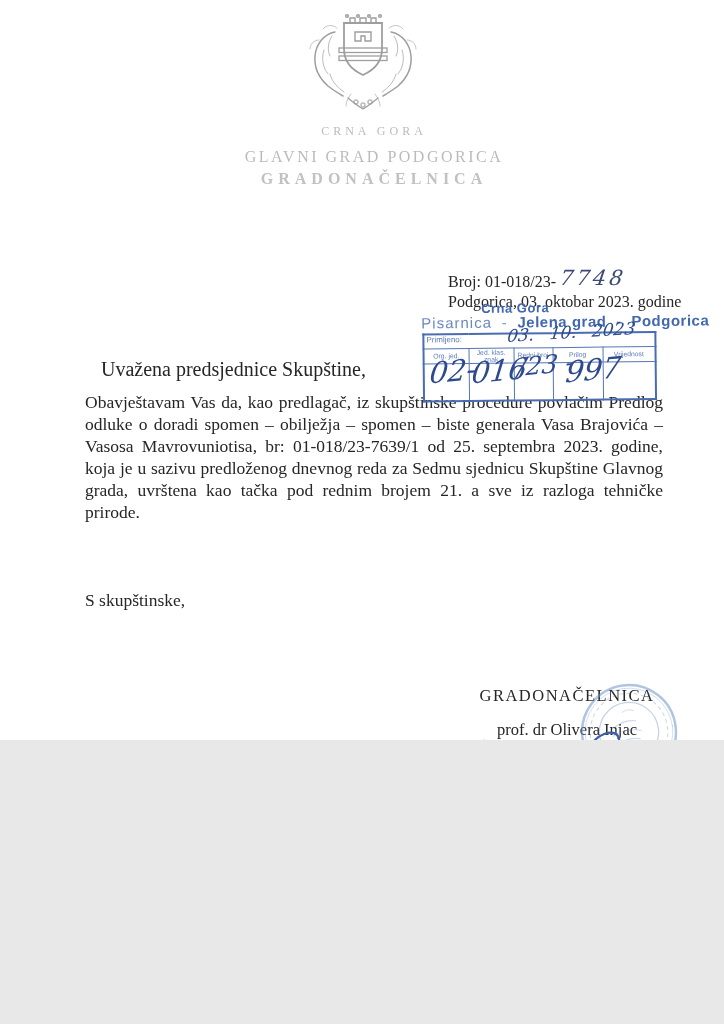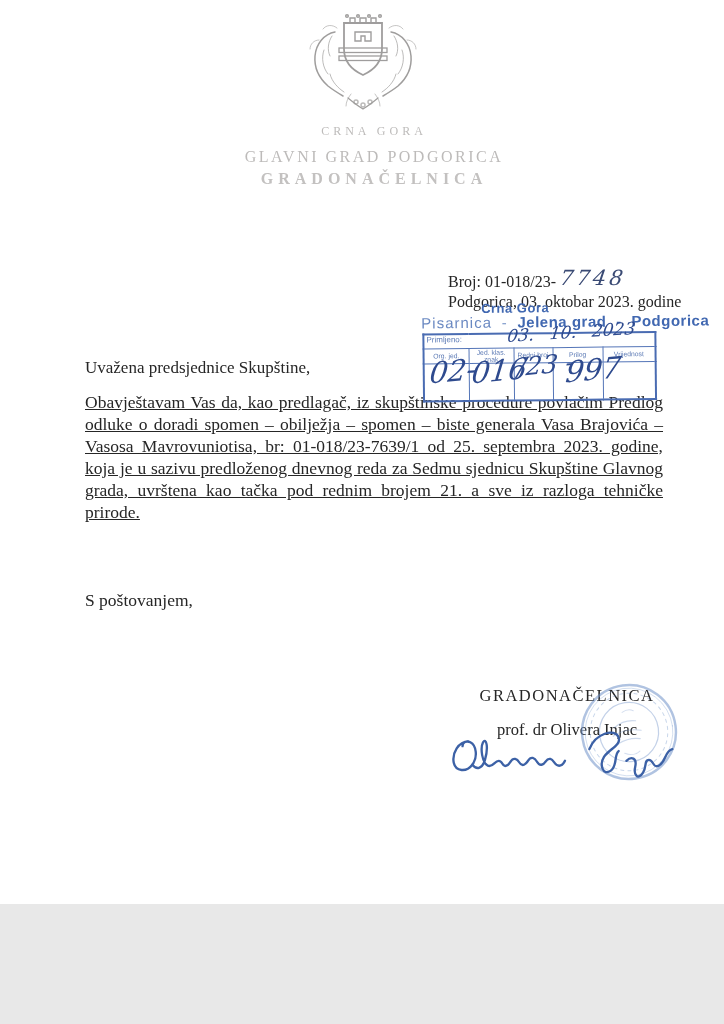--- a/index.html
+++ b/index.html
@@ -1,19 +1,19 @@
 <!DOCTYPE html>
 <html><head>
 <meta charset="utf-8">
 <style>
   * { margin: 0; padding: 0; box-sizing: border-box; }
   html, body { background: #e8e8e8; }
   .page {
     position: relative;
-    width: 724px; height: 904px;
+    width: 724px; height: 740px;
     margin: 0 auto;
     background: #ffffff;
     overflow: hidden;
     font-family: "Liberation Serif", serif;
     color: #262626;
   }
   
   .arms { position: absolute; left: 288px; top: 10px; width: 150px; height: 104px; }
   .letterhead { position: absolute; left: 62px; top: 124px; width: 624px; text-align: center;
                 color: #bdbbba; font-family: "Liberation Serif", serif; }
@@ -41,24 +41,24 @@
   .stamp-table td { border: 1.4px solid #5576b8; color: #5c7ab5; }
   .row-received td { font-size: 8px; height: 14px; padding-left: 2px; vertical-align: top; }
   .row-heads td { font-size: 6.8px; height: 12px; text-align: center; vertical-align: middle; padding: 0 1px; }
   .row-vals td { height: 38px; }
   .c0 { width: 45px; } .c1 { width: 45px; } .c2 { width: 39px; } .c3 { width: 50px; } .c4 { width: 53px; }
   .stamp-hw { position: absolute; color: #2e4a8e; font-family: "DejaVu Serif", serif; font-style: italic; }
   .hw-date { left: 86px; top: 22px; font-size: 17px; word-spacing: 10px; transform: rotate(-3deg) skewX(-10deg); }
   .hw-v { top: 53px; font-size: 29px; transform: rotate(-5deg) skewX(-12deg); }
   .hw-v0 { left: 8px; } .hw-v1 { left: 50px; } .hw-v2 { left: 96px; top: 50px; font-size: 25px; } .hw-v3 { left: 144px; }
   
-  .salutation { position: absolute; left: 85px; top: 358px; font-size: 17px; }
+  .salutation { position: absolute; left: 101px; top: 358px; font-size: 20px; }
   .para { position: absolute; left: 85px; width: 578px; font-size: 17.5px; line-height: 22px;
           text-align: justify; z-index: 1; }
-  .p1 { top: 391px; text-decoration: underline; }
+  .p1 { top: 391px; }
   .p2 { top: 504px; }
   .closing { position: absolute; left: 85px; top: 590px; font-size: 17.5px; }
   
   .sigblock { position: absolute; left: 450px; top: 686px; width: 234px; text-align: center; }
   .sig-title { font-size: 16.5px; letter-spacing: 1.5px; }
   .sig-name { font-size: 16.5px; margin-top: 14px; }
   .seal { position: absolute; left: 578px; top: 681px; width: 102px; height: 102px; z-index: 2; }
   .signature { position: absolute; left: 446px; top: 714px; width: 236px; height: 80px; z-index: 4; }
 </style>
 </head>
@@ -145,21 +145,21 @@
       </table>
     <span class="stamp-hw hw-date">03. 10. 2023</span>
     <span class="stamp-hw hw-v hw-v0">02-</span>
     <span class="stamp-hw hw-v hw-v1">016</span>
     <span class="stamp-hw hw-v hw-v2">/23 -</span>
     <span class="stamp-hw hw-v hw-v3">997</span>
   </div>
 
   <div class="salutation">Uvažena predsjednice Skupštine,</div>
   <div class="para p1">Obavještavam Vas da, kao predlagač, iz skupštinske procedure povlačim Predlog odluke o doradi spomen – obilježja – spomen – biste generala Vasa Brajovića – Vasosa Mavrovuniotisa, br: 01-018/23-7639/1 od 25. septembra 2023. godine, koja je u sazivu predloženog dnevnog reda za Sedmu sjednicu Skupštine Glavnog grada, uvrštena kao tačka pod rednim brojem 21. a sve iz razloga tehničke prirode.</div>
-  <div class="closing">S poštovanjem,</div>
+  <div class="closing">S skupštinske,</div>
 
   <div class="sigblock">
     <div class="sig-title">GRADONAČELNICA</div>
     <div class="sig-name">prof. dr Olivera Injac</div>
   </div>
 
   <svg class="seal" viewBox="0 0 100 100">
     <g fill="none" stroke="#6f92c9" stroke-linecap="round" transform="rotate(-8 50 50)">
       <circle cx="50" cy="50" r="46" stroke-width="2.4" opacity="0.55"></circle>
       <circle cx="50" cy="50" r="43" stroke-width="0.8" opacity="0.35"></circle>

